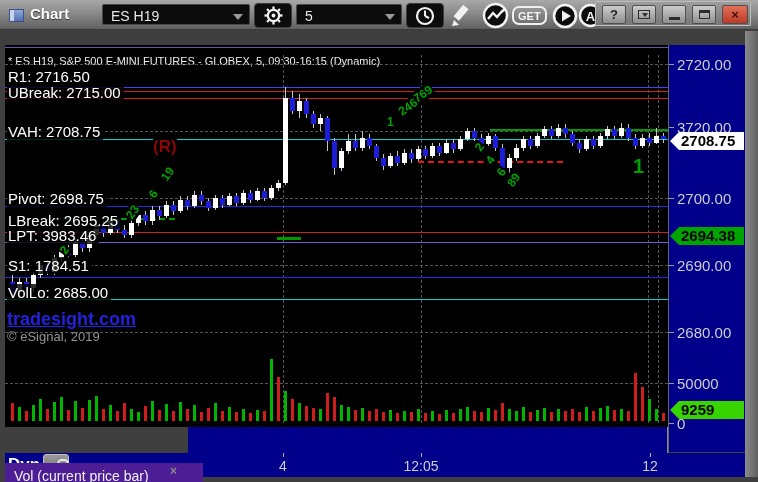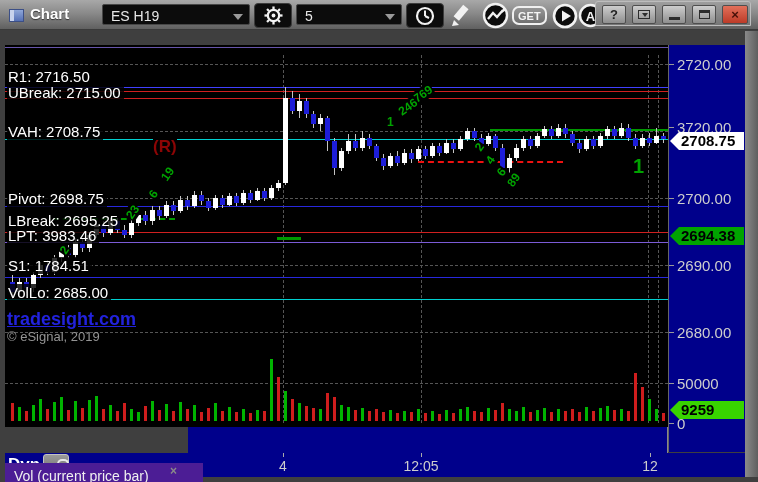--- a/index.html
+++ b/index.html
@@ -169,20 +169,21 @@
       <button class="wc-btn wc-close" style="left:126px;width:26px;">×</button>
     </div>
   </div>
 
   <div class="strip" style="left:0;top:30px;width:758px;height:15px;"></div>
   <div class="strip" style="left:0;top:45px;width:5px;height:437px;"></div>
   <div class="strip" style="left:0;top:477px;width:758px;height:5px;"></div>
   <div class="right-strip"></div>
 
   <div class="chart-pane" id="chartPane">
+    <div class="chart-title">* ES H19, S&amp;P 500 E-MINI FUTURES - GLOBEX, 5, 09:30-16:15 (Dynamic)</div>
     <div class="r-marker">(R)</div>
     <div class="watermark">tradesight.com</div>
     <div class="copyright">© eSignal, 2019</div>
   <div class="grid-h" style="top: 19px;"></div>
       <div class="grid-h" style="top: 86px;"></div>
       <div class="grid-h" style="top: 153px;"></div>
       <div class="grid-h" style="top: 220px;"></div>
       <div class="grid-h" style="top: 287px;"></div>
       <div class="grid-h" style="top: 338px;"></div>
       <div class="grid-v" style="left: 278px;"></div>

